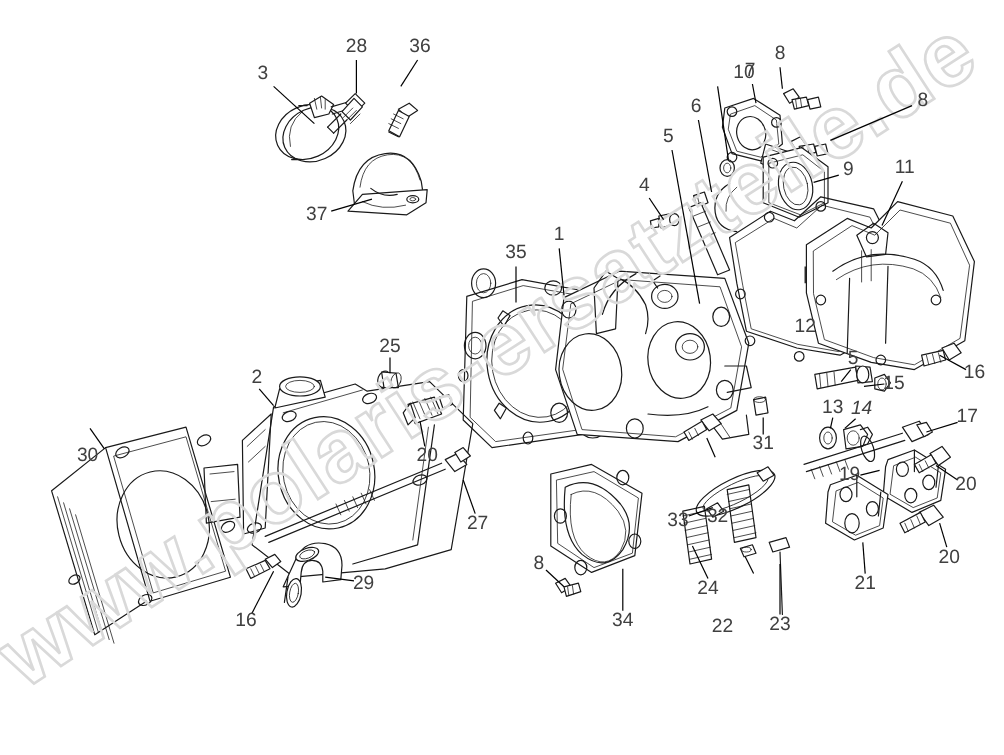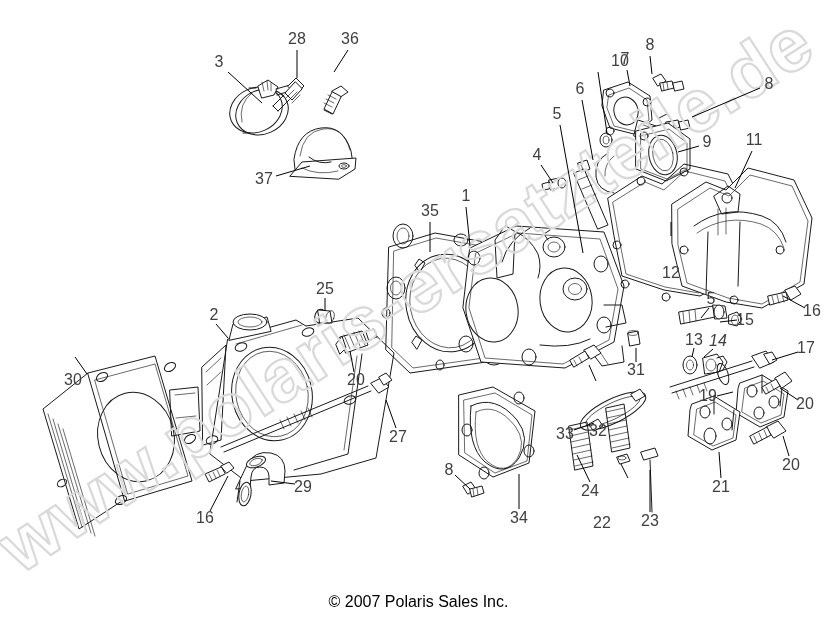--- a/index.html
+++ b/index.html
@@ -495,21 +495,20 @@
       <path d="M455 475 L470 489" class="leader"></path>
       <path d="M325 298 L325 311" class="leader"></path>
       <path d="M216 324 L228 338" class="leader"></path>
       <path d="M75 357 L87 374" class="leader"></path>
       <path d="M354 372 L350 351" class="leader"></path>
       <path d="M396 428 L386 400" class="leader"></path>
       <path d="M295 484 L271 481" class="leader"></path>
       <path d="M210 511 L228 476" class="leader"></path>
     </svg>
 
-  <div id="copyright">© 2007  Polaris Sales Inc.</div>
 
 <div class="calloutnum" style="left: 219px; top: 62px;">3</div>
     <div class="calloutnum" style="left: 297px; top: 39px;">28</div>
     <div class="calloutnum" style="left: 350px; top: 39px;">36</div>
     <div class="calloutnum" style="left: 264px; top: 179px;">37</div>
     <div class="calloutnum" style="left: 430px; top: 211px;">35</div>
     <div class="calloutnum" style="left: 466px; top: 196px;">1</div>
     <div class="calloutnum" style="left: 537px; top: 155px;">4</div>
     <div class="calloutnum" style="left: 557px; top: 114px;">5</div>
     <div class="calloutnum" style="left: 580px; top: 89px;">6</div>

